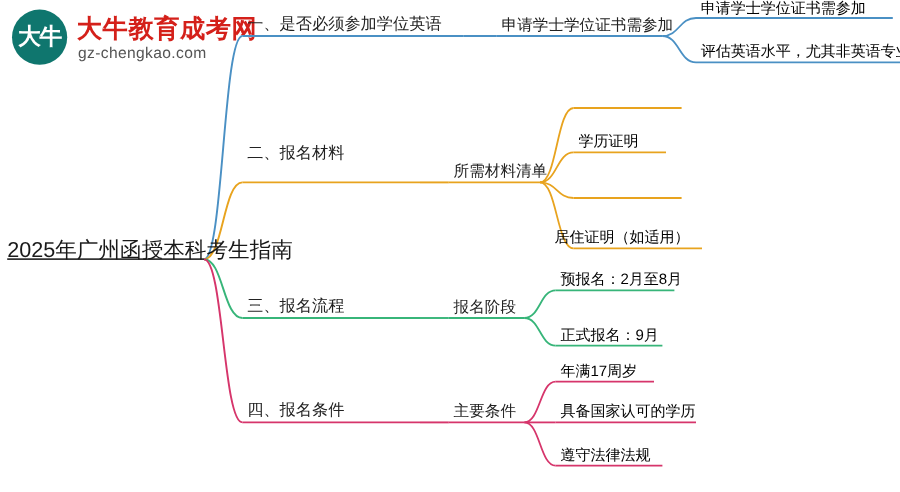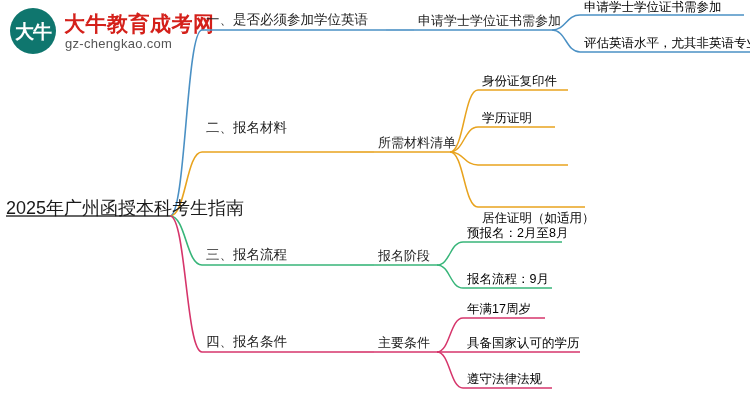--- a/index.html
+++ b/index.html
@@ -176,28 +176,27 @@
 
   <div class="node root-node" style="left:6px; top:198px;">2025年广州函授本科考生指南</div>
 
   <div class="node lvl1" style="left:206px; top:12px;">一、是否必须参加学位英语</div>
   <div class="node lvl2" style="left:418px; top:13px;">申请学士学位证书需参加</div>
   <div class="node lvl3" style="left:584px; top:0px;">申请学士学位证书需参加</div>
   <div class="node lvl3" style="left:584px; top:36px;">评估英语水平，尤其非英语专业</div>
 
   <div class="node lvl1" style="left:206px; top:120px;">二、报名材料</div>
   <div class="node lvl2" style="left:378px; top:135px;">所需材料清单</div>
-  <div class="node lvl3" style="left:482px; top:74px;">身份证复印件</div>
   <div class="node lvl3" style="left:482px; top:111px;">学历证明</div>
-  <div class="node lvl3" style="left:482px; top:191px;margin-top:20px;">居住证明（如适用）</div>
+  <div class="node lvl3" style="left:462px; top:191px;">居住证明（如适用）</div>
 
   <div class="node lvl1" style="left:206px; top:247px;">三、报名流程</div>
   <div class="node lvl2" style="left:378px; top:248px;">报名阶段</div>
   <div class="node lvl3" style="left:467px; top:226px;">预报名：2月至8月</div>
-  <div class="node lvl3" style="left:467px; top:272px;">报名流程：9月</div>
+  <div class="node lvl3" style="left:467px; top:272px;">正式报名：9月</div>
 
   <div class="node lvl1" style="left:206px; top:334px;">四、报名条件</div>
   <div class="node lvl2" style="left:378px; top:335px;">主要条件</div>
   <div class="node lvl3" style="left:467px; top:302px;">年满17周岁</div>
   <div class="node lvl3" style="left:467px; top:336px;">具备国家认可的学历</div>
   <div class="node lvl3" style="left:467px; top:372px;">遵守法律法规</div>
 
 </div>
 
 </body></html>

